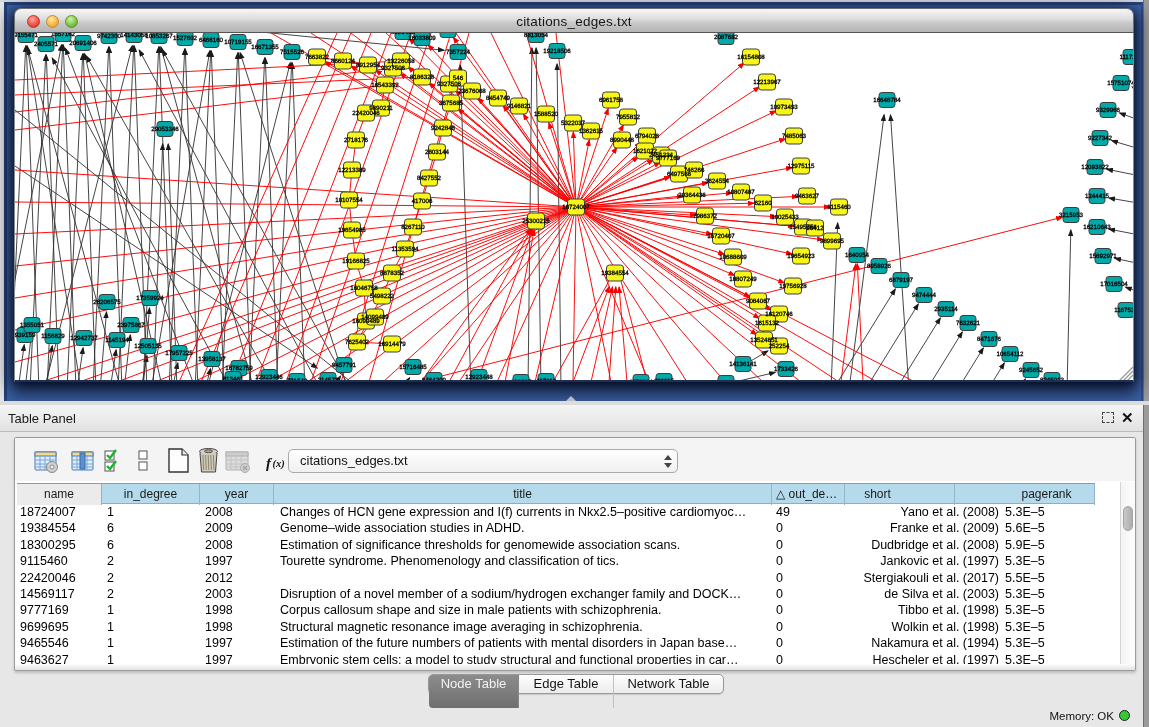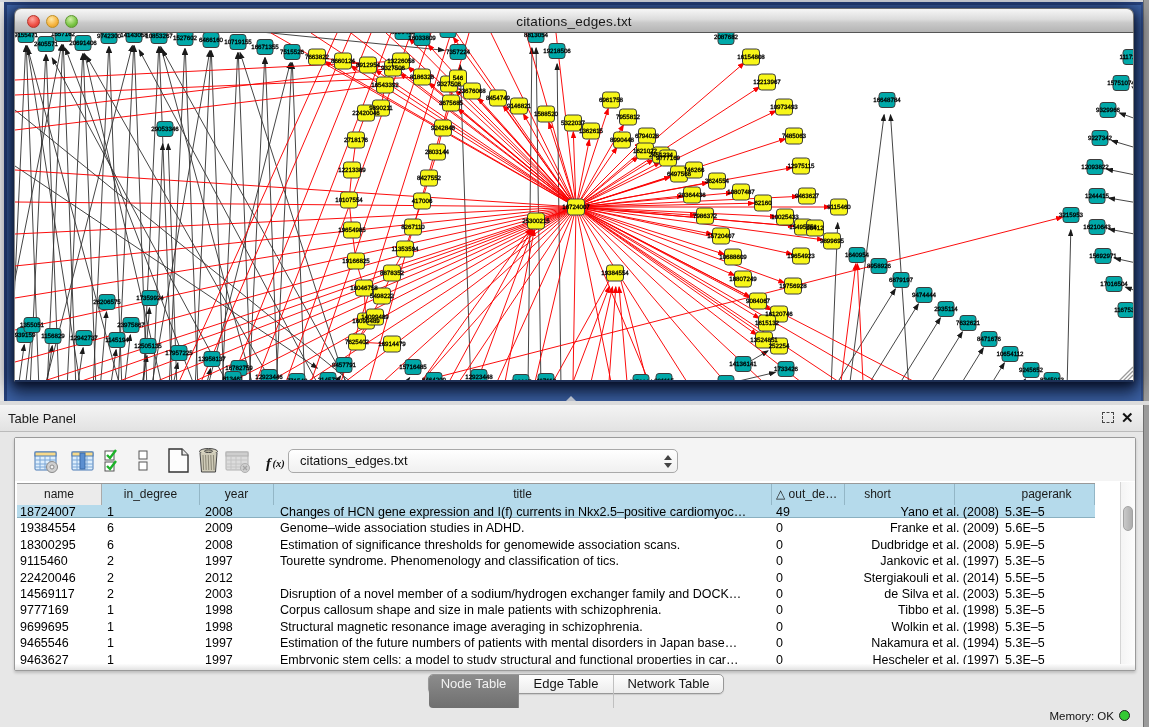--- a/index.html
+++ b/index.html
@@ -26,21 +26,21 @@
 #floaticon{left:1102px;top:7px;width:12px;height:11px;border:1px dashed #444}
 #xicon{left:1121px;top:0;font-size:15px;font-weight:bold;color:#111;line-height:26px}
 
 #cont{left:14px;top:437px;width:1122px;height:234px;background:#fff;border:1px solid #9a9a9a;border-radius:2px;box-shadow:0 2px 3px rgba(0,0,0,.18)}
 #toolbar{left:15px;top:438px;width:1120px;height:43px;background:#f4f4f4}
 #combo{left:288px;top:449px;width:390px;height:24px;background:linear-gradient(#fff,#f0f0f0);border:1px solid #a9a9a9;border-radius:5px;font-size:13px;color:#111;line-height:22px;padding-left:11px}
 .cbarrow{left:664px;width:0;height:0;border-left:4px solid transparent;border-right:4px solid transparent}
 #cba1{top:455px;border-bottom:5px solid #444}
 #cba2{top:463px;border-top:5px solid #444}
 
-#thead{left:17px;top:483px;width:1078px;height:35px;background:#b5daeb;border-top:1px solid #999;border-bottom:1px solid #8ab0c0;font-size:12px;color:#1a1a1a}
+#thead{left:17px;top:483px;width:1078px;height:21px;background:#b5daeb;border-top:1px solid #999;border-bottom:1px solid #8ab0c0;font-size:12px;color:#1a1a1a}
 .th{position:absolute;top:0;height:21px;line-height:21px;text-align:center;border-right:1px solid #93b6c6}
 #th0{left:0;width:85px;background:#ebebeb;border-right:1px solid #aaa}
 #th1{left:85px;width:98px}
 #th2{left:183px;width:74px}
 #th3{left:257px;width:498px}
 #th4{left:755px;width:73px;text-align:left;padding-left:4px}
 #th5{left:784px;width:154px}
 #th6{left:982px;width:96px}
 
 .trow{position:absolute;left:17px;width:1078px;height:17px;font-size:12.5px;color:#000;white-space:nowrap}
@@ -740,21 +740,21 @@
       <span class="c c3">Tourette syndrome. Phenomenology and classification of tics.</span>
       <span class="c c4">0</span>
       <span class="c c5">Jankovic et al. (1997)</span>
       <span class="c c6">5.3E–5</span>
     </div>
 <div class="trow" style="top:569.5999999999999px">
       <span class="c c0">22420046</span>
       <span class="c c1">2</span>
       <span class="c c2">2012</span>
       <span class="c c4">0</span>
-      <span class="c c5">Stergiakouli et al. (2014)</span>
+      <span class="c c5">Stergiakouli et al. (2017)</span>
       <span class="c c6">5.5E–5</span>
     </div>
 <div class="trow" style="top:585.9999999999999px">
       <span class="c c0">14569117</span>
       <span class="c c1">2</span>
       <span class="c c2">2003</span>
       <span class="c c3">Disruption of a novel member of a sodium/hydrogen exchanger family and DOCK…</span>
       <span class="c c4">0</span>
       <span class="c c5">de Silva et al. (2003)</span>
       <span class="c c6">5.3E–5</span>

